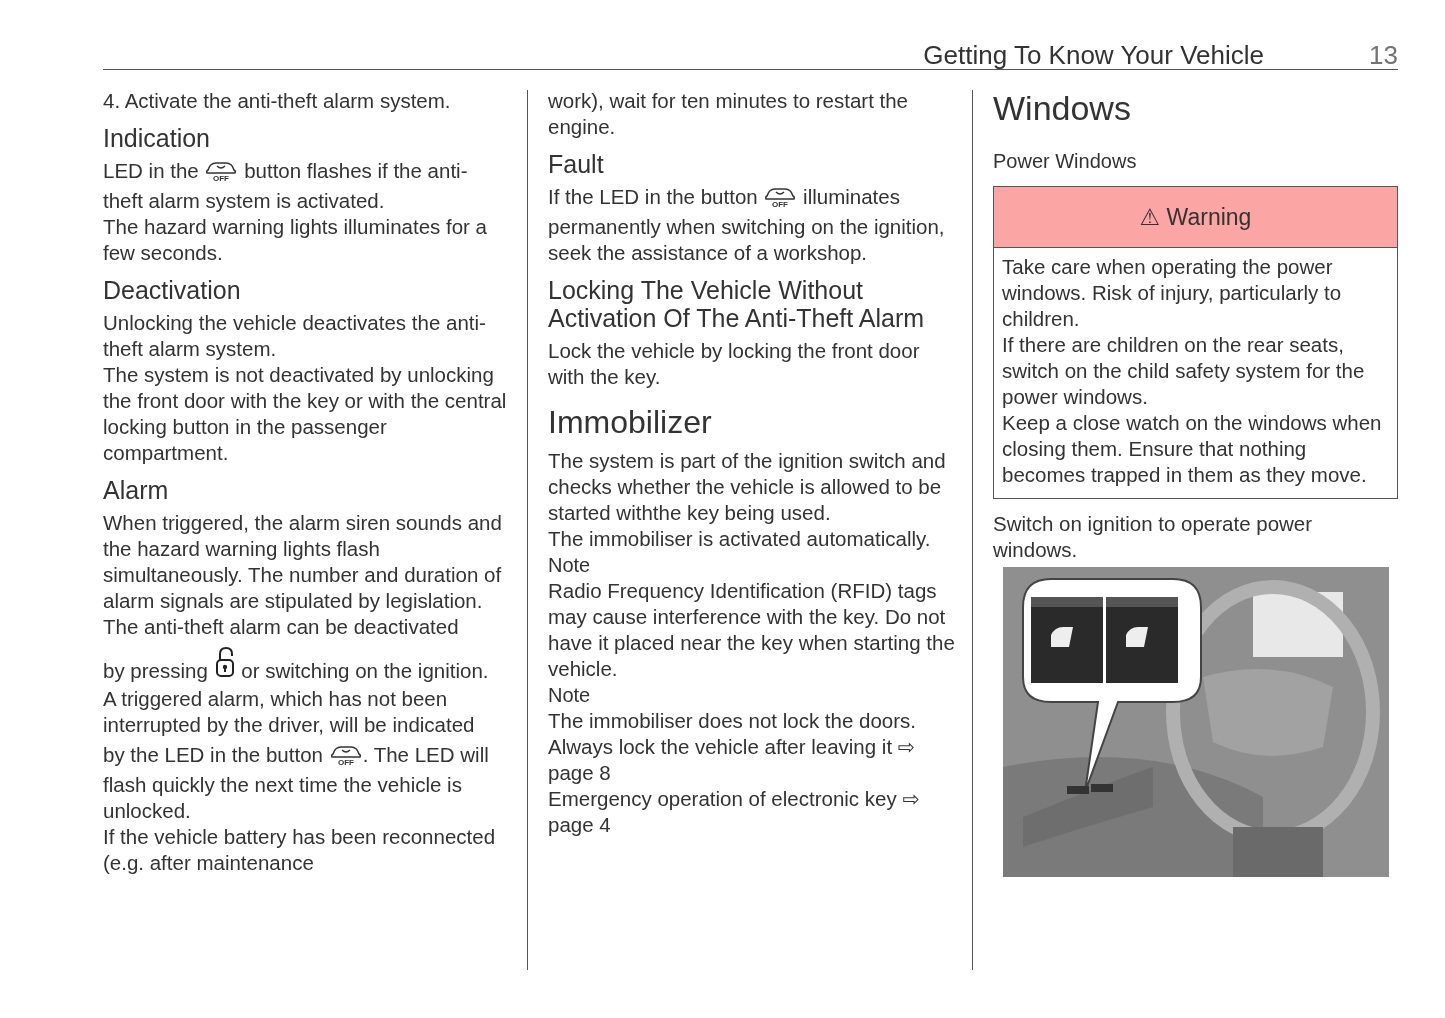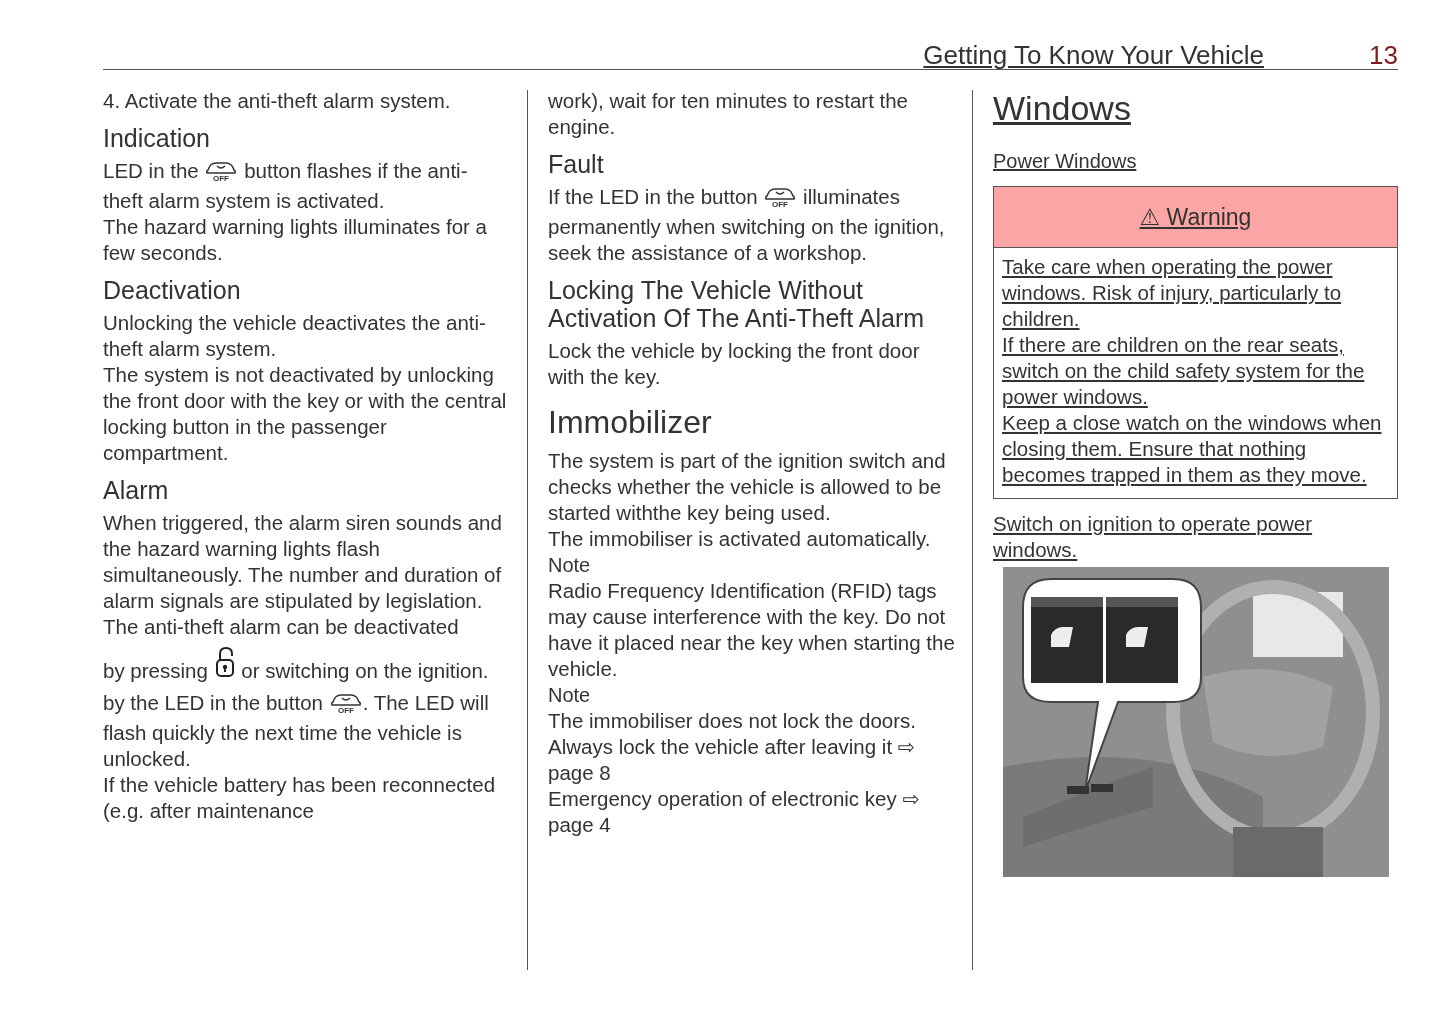--- a/index.html
+++ b/index.html
@@ -1,24 +1,24 @@
 <!DOCTYPE html>
 <html><head>
 <meta charset="utf-8">
 <style>
   html, body { margin:0; padding:0; background:#fff; }
   body { width:1445px; height:1018px; position:relative; overflow:hidden;
          font-family:"Liberation Sans", sans-serif; color:#333; }
   .header { position:absolute; left:103px; top:38px; width:1295px; height:31px; border-bottom:1.5px solid #555; }
-  .header .title { position:absolute; right:134px; top:2px; font-size:26px; color:#333;text-decoration:underline; }
-  .header .pnum { position:absolute; right:0; top:2px; font-size:26px; color:#7f1d1d; }
+  .header .title { position:absolute; right:134px; top:2px; font-size:26px; color:#333; }
+  .header .pnum { position:absolute; right:0; top:2px; font-size:26px; color:#737373; }
   .col { position:absolute; top:88px; font-size:20.5px; line-height:26px; color:#333; }
   .col1 { left:103px; width:410px; }
   .col2 { left:548px; width:410px; }
-  .col3 { left:993px; width:405px;text-decoration:underline; }
+  .col3 { left:993px; width:405px; }
   .vline { position:absolute; top:90px; width:0; border-left:1.2px solid #555; height:880px; }
   .h3 { font-size:25px; margin:10px 0 6px; line-height:28px; }
   .h2 { font-size:32px; margin:14px 0 8px; line-height:36px; }
   .h1 { font-size:34px; margin:0 0 14px; line-height:40px; }
   .p { margin:0; }
   .note { font-weight:normal; font-size:20px; }
   .ico { display:inline-block; vertical-align:-4px; }
   .warnbox { border:1.5px solid #555; margin-top:8px; }
   .warnhead { background:#fca5a5; border-bottom:1.5px solid #555; height:60px; text-align:center; line-height:60px; font-size:23px; }
   .warnbody { padding:6px 8px 10px 8px; }
@@ -60,20 +60,21 @@
   <p class="p" style="margin-top:6px">
     <span>by pressing</span>
     <span class="ico" style="vertical-align:-2px"><svg width="22" height="34" viewBox="0 0 22 34">
           <path d="M6 14 V8 Q6 2 12 2 Q18 2 18 8 V10" fill="none" stroke="#222" stroke-width="2"></path>
           <rect x="3" y="14" width="16" height="16" rx="4" fill="none" stroke="#222" stroke-width="2"></rect>
           <circle cx="11" cy="21" r="2.2" fill="#222"></circle>
           <rect x="10" y="22" width="2" height="4" fill="#222"></rect>
         </svg></span>
     <span>or switching on the ignition.</span>
   </p>
+  <p class="p">A triggered alarm, which has not been interrupted by the driver, will be indicated</p>
   <p class="p" style="margin-top:4px">
     <span>by the LED in the button</span>
     <span class="ico"><svg width="34" height="22" viewBox="0 0 34 22">
           <path d="M4 10 Q6 3 12 3 L22 3 Q28 3 30 10 Q32 11 31 13 L3 13 Q2 11 4 10Z" fill="none" stroke="#333" stroke-width="1.5"></path>
           <path d="M13 6 Q17 10 21 6" fill="none" stroke="#333" stroke-width="1.3"></path>
           <text x="9" y="21" font-size="8" font-family="Liberation Sans, sans-serif" font-weight="bold" fill="#333">OFF</text>
         </svg></span><span>. The LED will flash quickly the next time the vehicle is unlocked.</span>
   </p>
   <p class="p">If the vehicle battery has been reconnected (e.g. after maintenance</p>
 </div>

